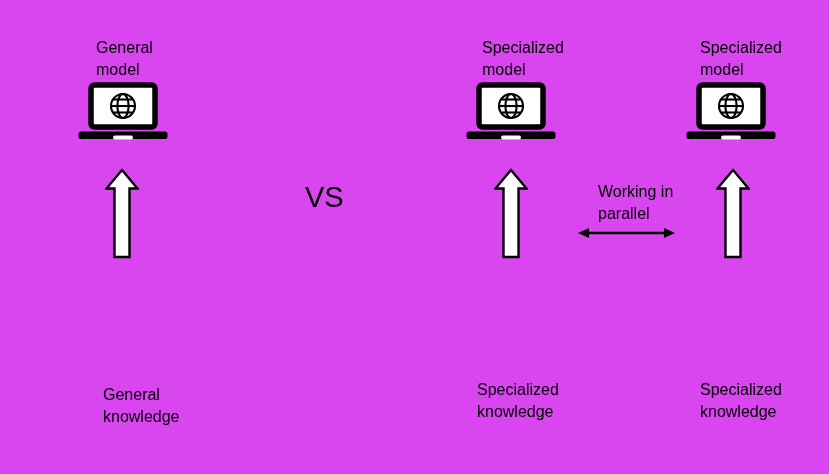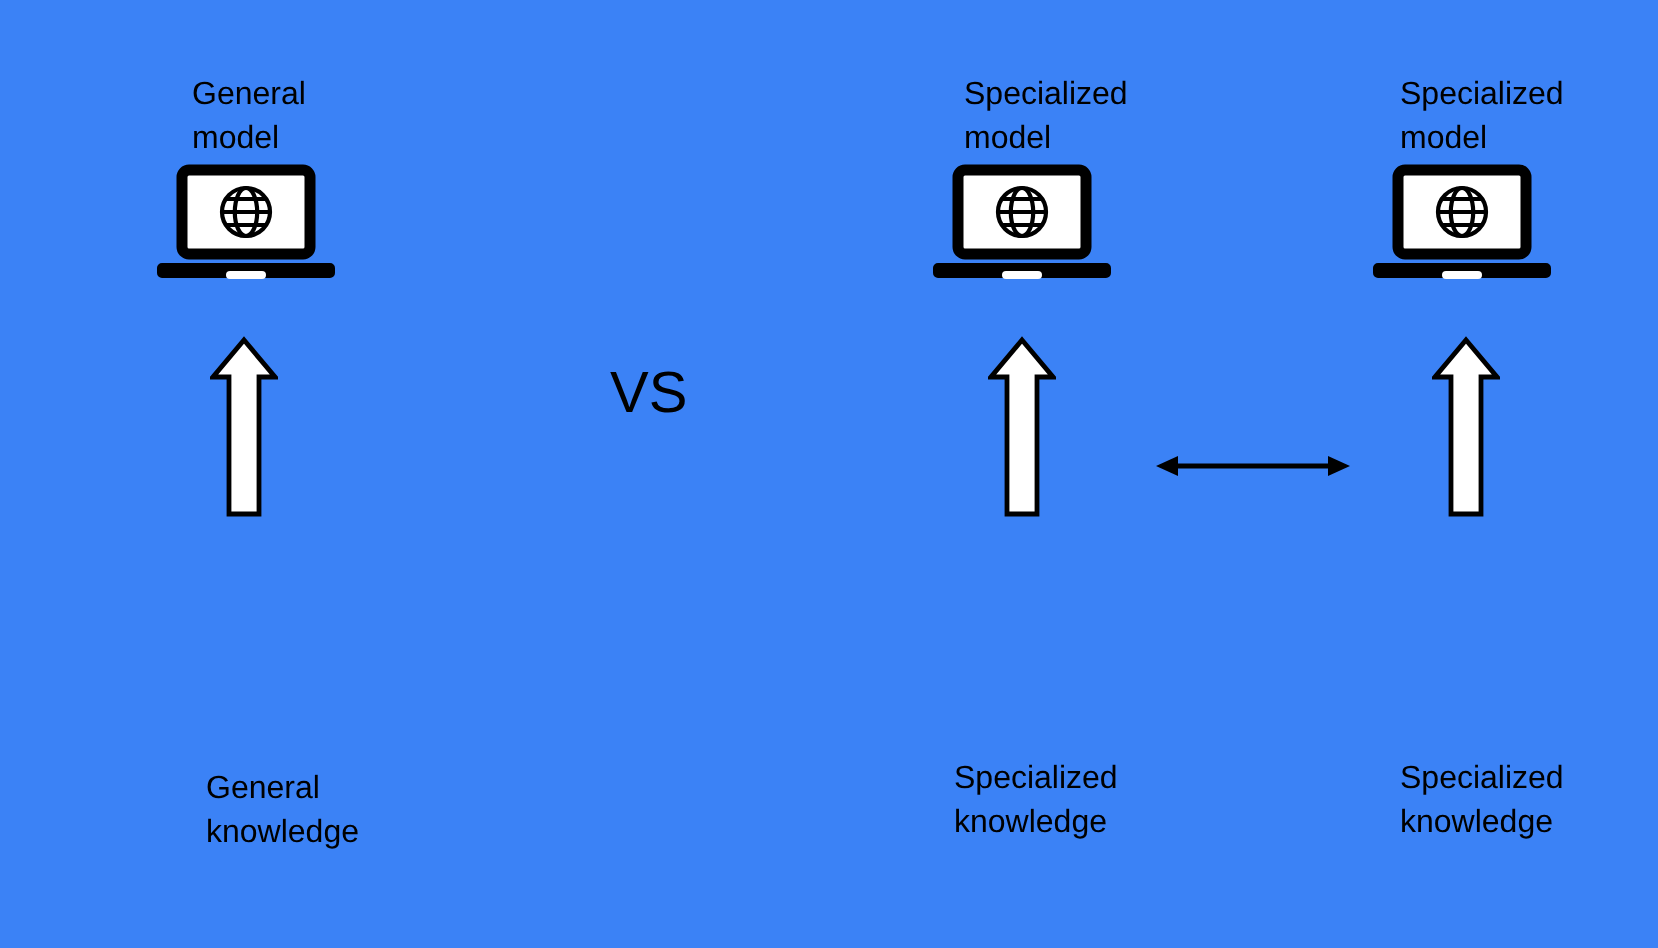--- a/index.html
+++ b/index.html
@@ -1,20 +1,20 @@
 <!DOCTYPE html>
 <html><head>
 <meta charset="utf-8">
 <style>
   * { margin:0; padding:0; box-sizing:border-box; }
   html,body { background:#ffffff; }
   .canvas {
     position:relative;
     width:829px; height:474px;
-    background:#3b82f6;
+    background:#d946ef;
     font-family:"Liberation Sans", sans-serif;
     color:#000000;
     overflow:hidden;
   }
   .label {
     position:absolute;
     font-size:16px;
     line-height:22px;
     white-space:pre-line;
     color:#000000;
@@ -98,20 +98,22 @@
       </svg>
     </span>
 
   <span class="face" style="left: 459px; top: 280px; color: rgb(68, 114, 196);"></span>
   <span class="face" style="left: 516px; top: 280px; color: rgb(68, 114, 196);"></span>
   <span class="face" style="left: 488px; top: 331px; color: rgb(68, 114, 196);"></span>
 
   <div class="label" style="left:477px; top:379px;">Specialized
 knowledge</div>
 
+  <div class="label" style="left:598px; top:181px;">Working in
+parallel</div>
 
   <span class="icon" style="left:578px; top:227px;">
       <svg viewBox="0 0 97 12" width="97" height="12">
         <line x1="9" y1="6" x2="88" y2="6" stroke="#000" stroke-width="2.6"></line>
         <path d="M0 6 L11 1 L11 11 Z" fill="#000"></path>
         <path d="M97 6 L86 1 L86 11 Z" fill="#000"></path>
       </svg>
     </span>
 
   <div class="label" style="left:700px; top:37px;">Specialized

